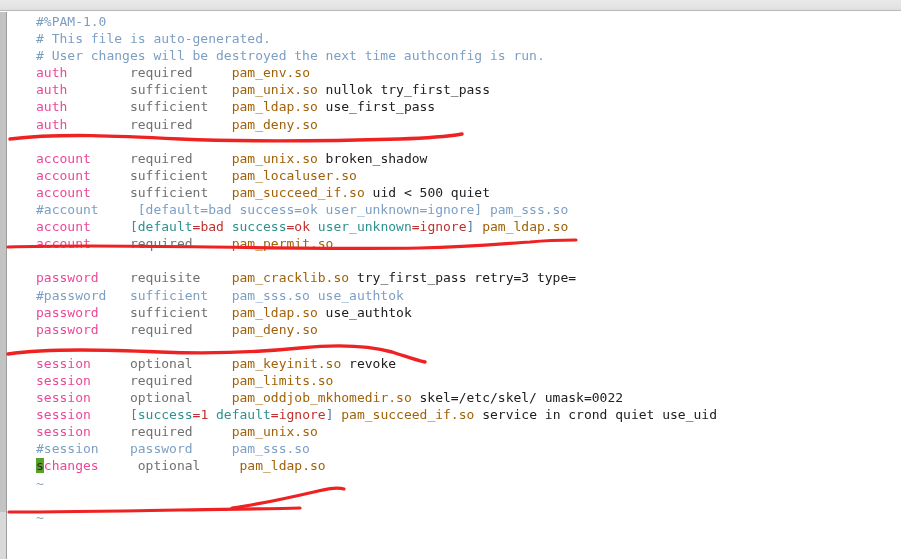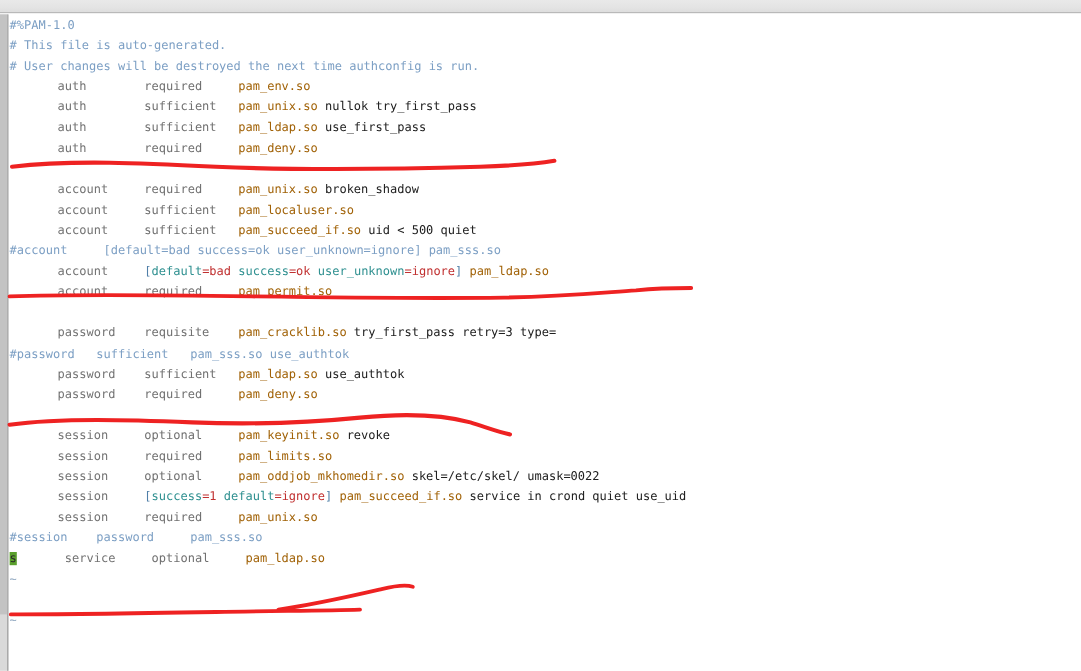--- a/index.html
+++ b/index.html
@@ -85,31 +85,32 @@
     position: absolute;
     left: 8px;
     top: 0;
     right: 0;
     bottom: 0;
     padding: 1px 0 0 0;
   }
 
   .line {
     font-family: "DejaVu Sans Mono", "Liberation Mono", monospace;
-    font-size: 10px;
+    font-size: 13px;
     line-height: 17.1px;
     height: 17.1px;
     white-space: pre;
     letter-spacing: 0px;
     color: #000000;
+    padding-left: 28px;
   }
 
   
   .c-comment  { color: #7c9fc4; }          
-  .c-type     { color: #737373; margin-left: 40px; }          
+  .c-type     { color: #ec4899; }          
   .c-ctrl     { color: #707070; }          
   .c-mod      { color: #a16207; }          
   .c-arg      { color: #202020; }          
   .c-bracket  { color: #4f7fa8; }          
   .c-key      { color: #2f9090; }          
   .c-val      { color: #c03030; }          
   .c-tilde    { color: #8ea6bf; }          
 
   .cursor {
     background: #5aa02c;
@@ -167,21 +168,21 @@
         <div class="line"><span class="c-comment">#password   sufficient   pam_sss.so use_authtok</span></div>
         <div class="line"><span class="c-type">password</span><span class="c-arg">    </span><span class="c-ctrl">sufficient</span><span class="c-arg">   </span><span class="c-mod">pam_ldap.so</span><span class="c-arg"> use_authtok</span></div>
         <div class="line"><span class="c-type">password</span><span class="c-arg">    </span><span class="c-ctrl">required</span><span class="c-arg">     </span><span class="c-mod">pam_deny.so</span></div>
         <div class="line">&nbsp;</div>
         <div class="line"><span class="c-type">session</span><span class="c-arg">     </span><span class="c-ctrl">optional</span><span class="c-arg">     </span><span class="c-mod">pam_keyinit.so</span><span class="c-arg"> revoke</span></div>
         <div class="line"><span class="c-type">session</span><span class="c-arg">     </span><span class="c-ctrl">required</span><span class="c-arg">     </span><span class="c-mod">pam_limits.so</span></div>
         <div class="line"><span class="c-type">session</span><span class="c-arg">     </span><span class="c-ctrl">optional</span><span class="c-arg">     </span><span class="c-mod">pam_oddjob_mkhomedir.so</span><span class="c-arg"> skel=/etc/skel/ umask=0022</span></div>
         <div class="line"><span class="c-type">session</span><span class="c-arg">     </span><span class="c-bracket">[</span><span class="c-key">success</span><span class="c-val">=1</span><span class="c-arg"> </span><span class="c-key">default</span><span class="c-val">=ignore</span><span class="c-bracket">]</span><span class="c-arg"> </span><span class="c-mod">pam_succeed_if.so</span><span class="c-arg"> service in crond quiet use_uid</span></div>
         <div class="line"><span class="c-type">session</span><span class="c-arg">     </span><span class="c-ctrl">required</span><span class="c-arg">     </span><span class="c-mod">pam_unix.so</span></div>
         <div class="line"><span class="c-comment">#session    password     pam_sss.so</span></div>
-        <div class="line"><span class="cursor">s</span><span class="c-type">service</span><span class="c-arg">     </span><span class="c-ctrl">optional</span><span class="c-arg">     </span><span class="c-mod">pam_ldap.so</span></div>
+        <div class="line"><span class="cursor">s</span><span class="c-type">changes</span><span class="c-arg">     </span><span class="c-ctrl">optional</span><span class="c-arg">     </span><span class="c-mod">pam_ldap.so</span></div>
         <div class="line"><span class="c-tilde">~</span></div>
         <div class="line">&nbsp;</div>
         <div class="line"><span class="c-tilde">~</span></div>
       </div>
 
   </div>
 
   <svg id="annotations" viewBox="0 0 901 559" width="901" height="559" xmlns="http://www.w3.org/2000/svg">
     <g fill="none" stroke="#ee2222" stroke-linecap="round" stroke-linejoin="round">
 

